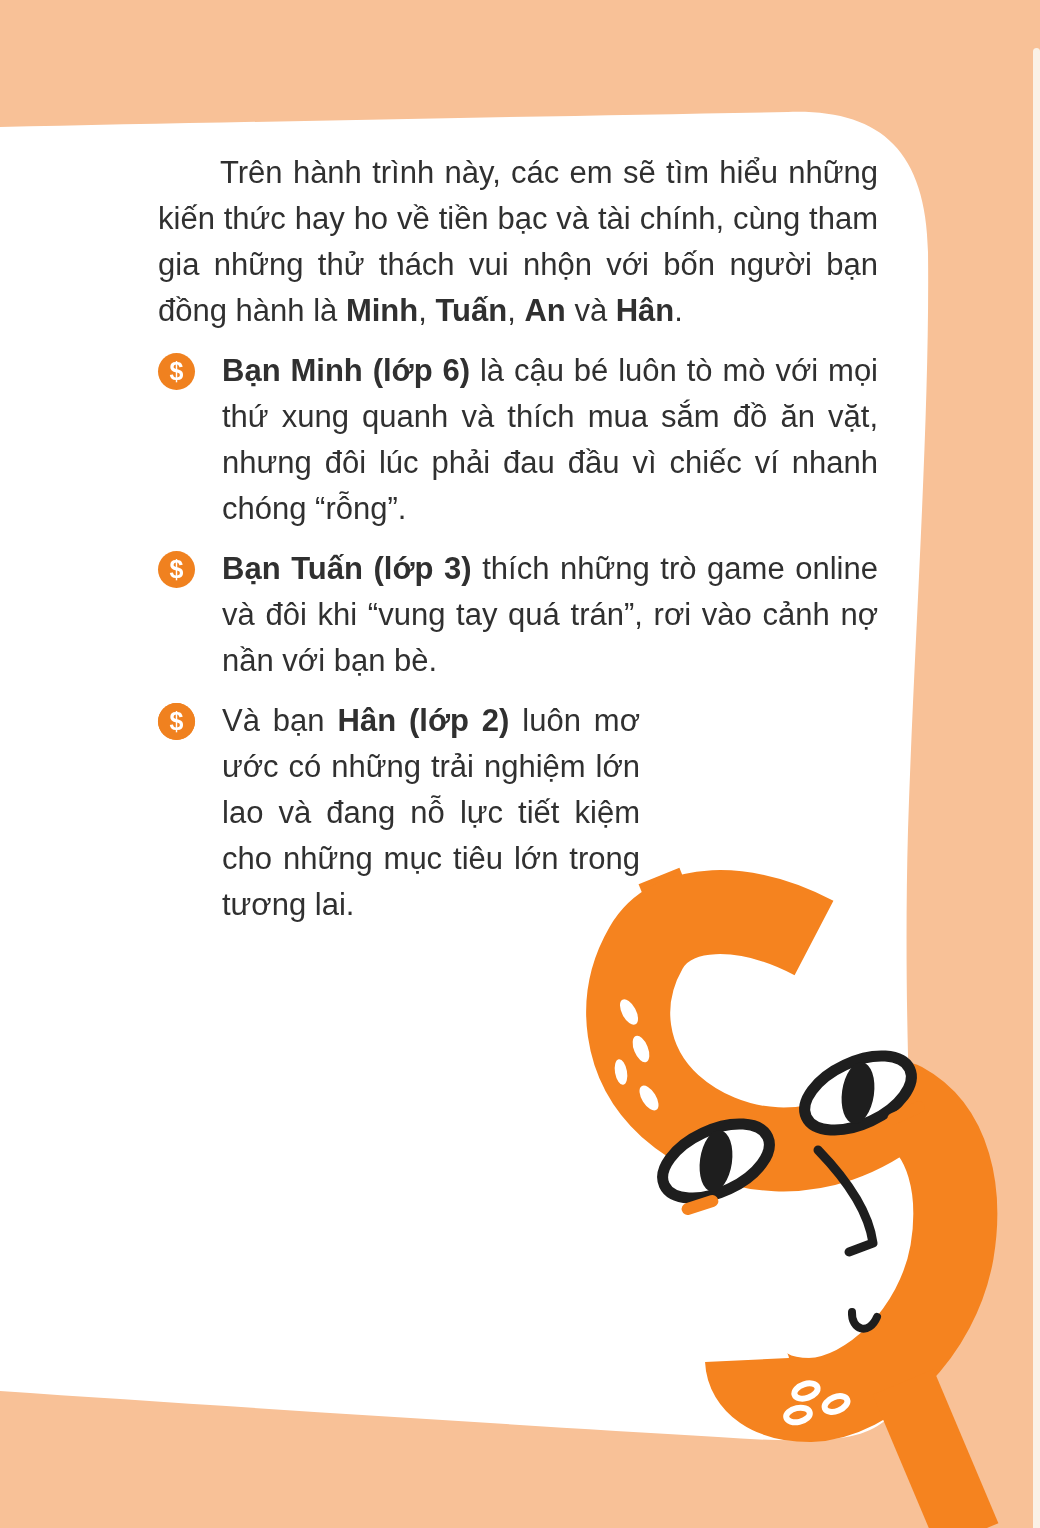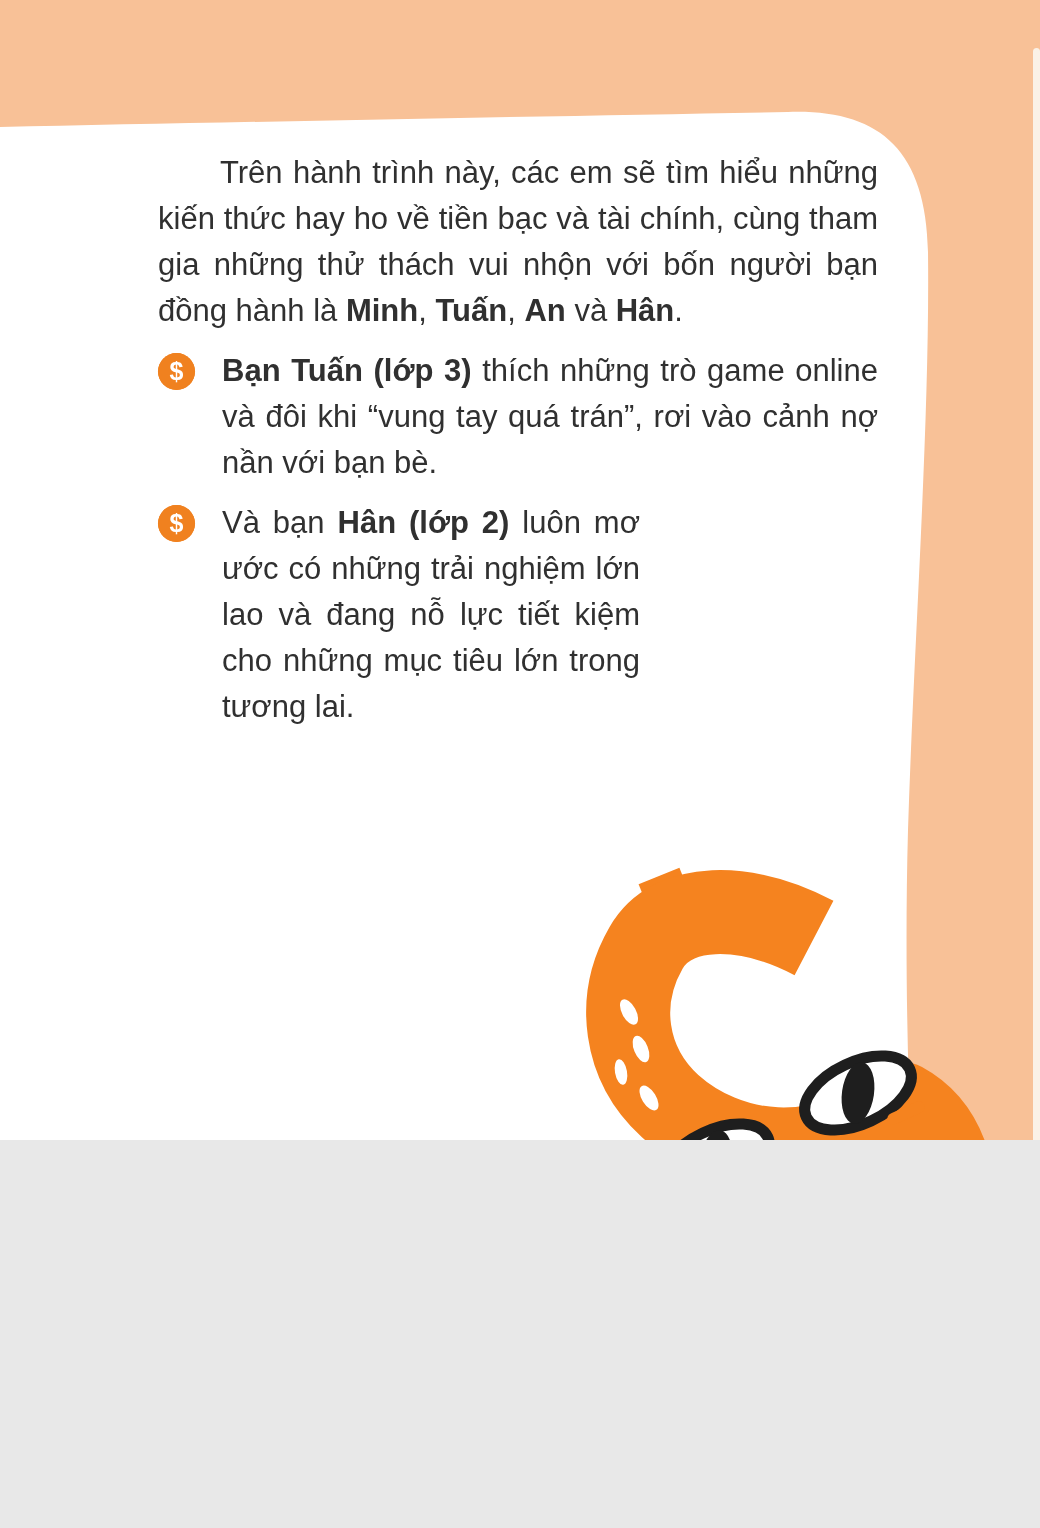--- a/index.html
+++ b/index.html
@@ -1,18 +1,18 @@
 <!DOCTYPE html>
 <html lang="vi"><head>
 <meta charset="utf-8">
 <style>
   html,body{margin:0;padding:0;background:#e8e8e8;}
   .page{
     position:relative;
-    width:1040px;height:1140px;
+    width:1040px;height:1528px;
     margin:0 auto;
     background:#F8C197;
     overflow:hidden;
     font-family:"Liberation Sans","DejaVu Sans",sans-serif;
     color:#303030;
   }
   .sheet-svg,.illustration-svg{
     position:absolute;left:0;top:0;width:1040px;height:1528px;
   }
   .edge-strip{
@@ -62,20 +62,21 @@
   </svg>
 
   <div class="content">
 
     <p class="para"><span>Trên hành trình này, các em sẽ tìm hiểu những kiến thức hay ho về tiền bạc và tài chính, cùng tham gia những thử thách vui nhộn với bốn người bạn đồng hành là </span><b>Minh</b><span>, </span><b>Tuấn</b><span>, </span><b>An</b><span> và </span><b>Hân</b><span>.</span></p>
 
     <div class="bullets">
 
       <div class="bullet">
         <span class="coin">$</span>
+        <span><b>Bạn Minh (lớp 6)</b><span> là cậu bé luôn tò mò với mọi thứ xung quanh và thích mua sắm đồ ăn vặt, nhưng đôi lúc phải đau đầu vì chiếc ví nhanh chóng “rỗng”.</span></span>
       </div>
 
       <div class="bullet">
         <span class="coin">$</span>
         <span><b>Bạn Tuấn (lớp 3)</b><span> thích những trò game online và đôi khi “vung tay quá trán”, rơi vào cảnh nợ nần với bạn bè.</span></span>
       </div>
 
       <div class="bullet">
         <span class="coin">$</span>
       </div>

